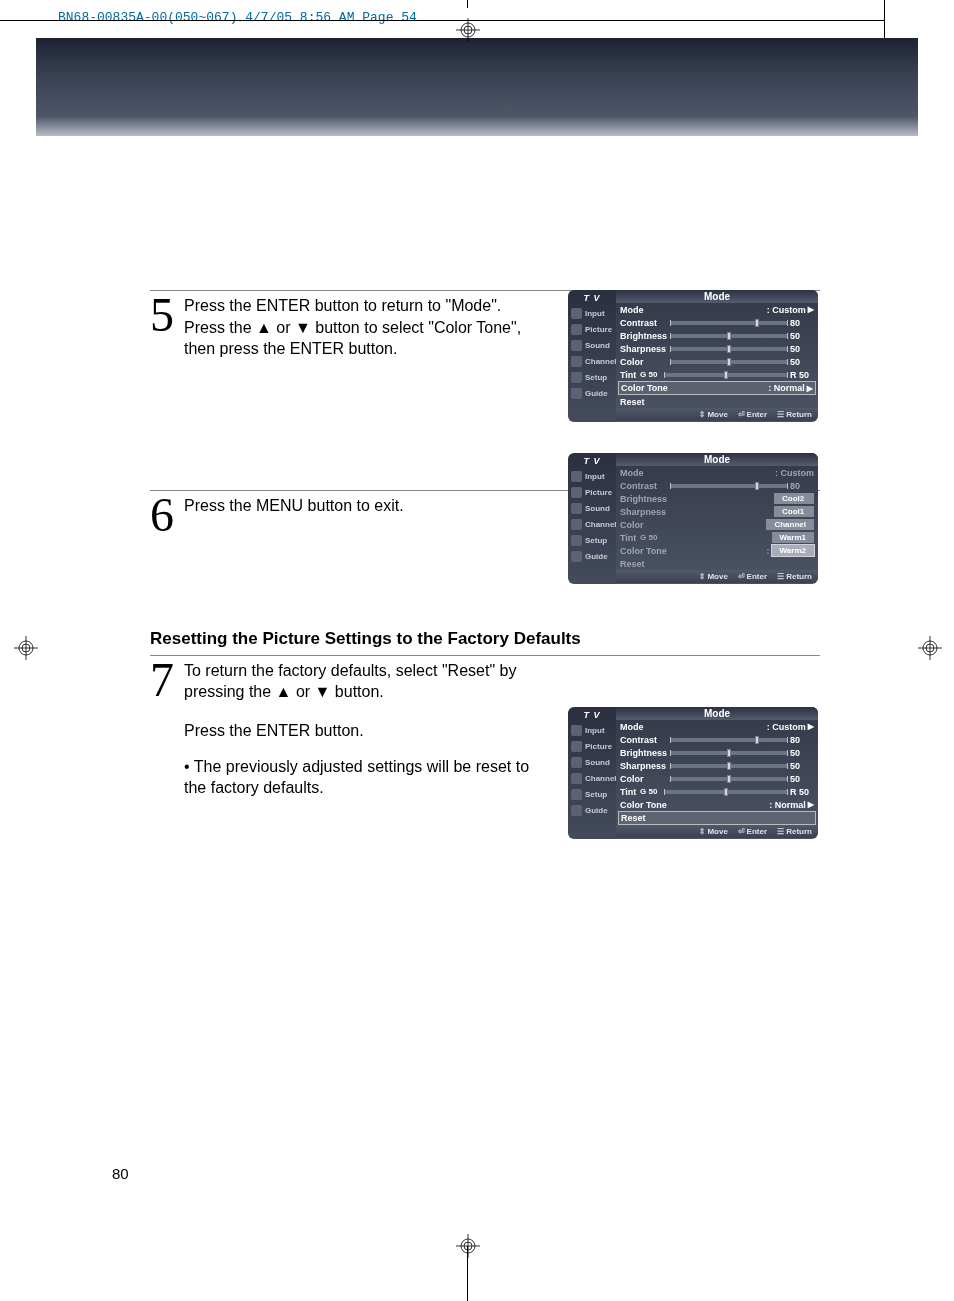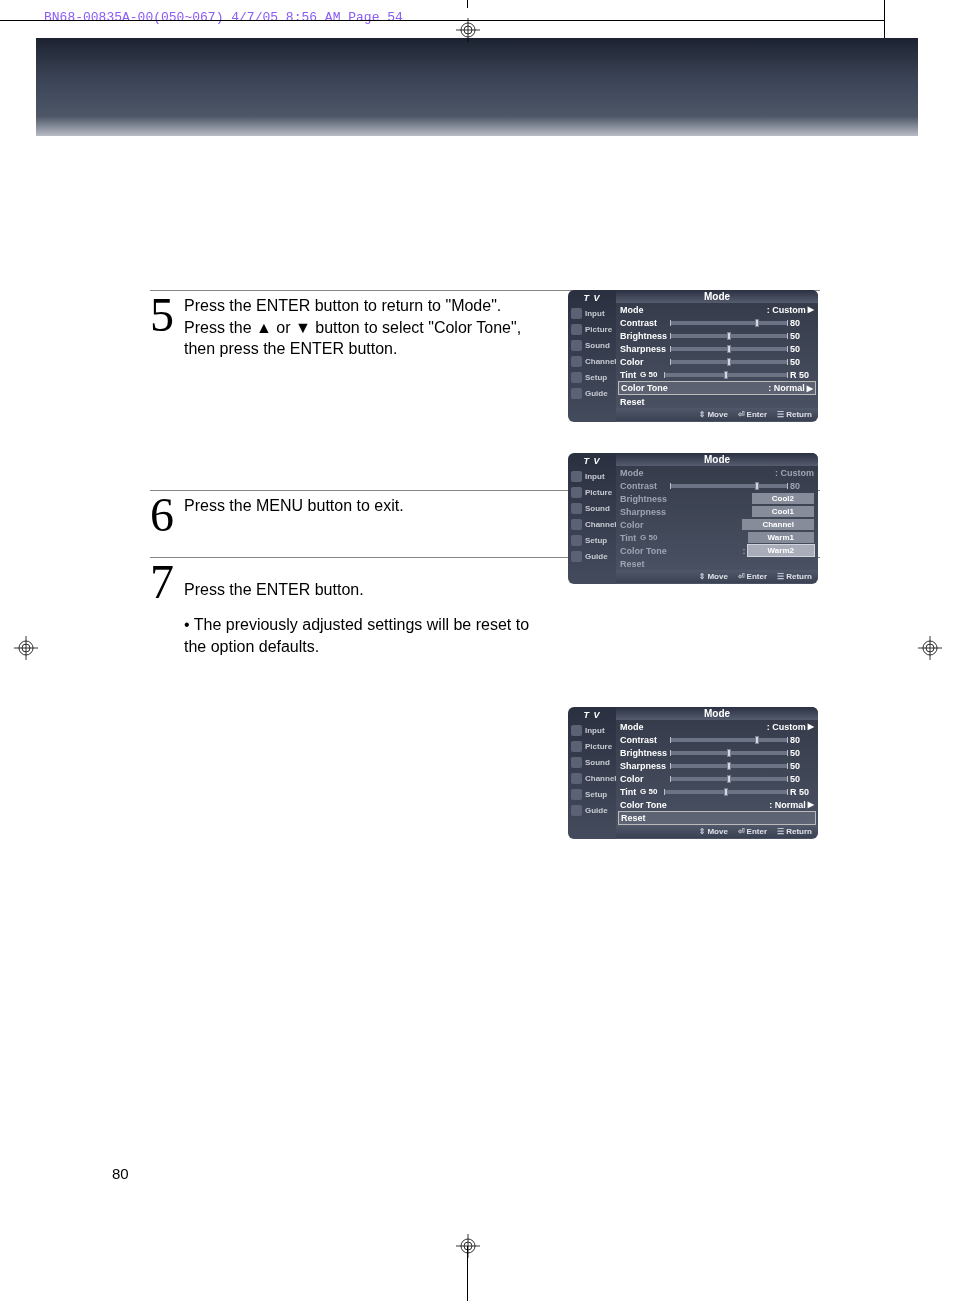--- a/index.html
+++ b/index.html
@@ -7,24 +7,24 @@
     width: 954px;
     height: 1301px;
     background: #fff;
     font-family: "Helvetica Neue", Helvetica, Arial, sans-serif;
     color: #000;
     position: relative;
   }
   .print-header {
     position: absolute;
     top: 10px;
-    left: 44px;
+    left: 58px;
     font-family: "Courier New", monospace;
     font-size: 13px;
-    color: #8b5cf6;
+    color: #0369a1;
   }
   .crop-line-h { position: absolute; background: #000; height: 1px; }
   .crop-line-v { position: absolute; background: #000; width: 1px; }
   .banner {
     position: absolute;
     top: 38px;
     left: 36px;
     width: 882px;
     height: 98px;
     background: linear-gradient(#1c2230, #3a4355 40%, #4e5768 80%, #b8bcc5);
@@ -165,21 +165,21 @@
     border: 1px solid #bbb;
     height: 14px;
     margin: 0 2px;
     padding: 0 2px;
   }
   .arrow { font-size: 8px; margin-left: 2px; }
   .dim { color: #9ea4b2; }
   .opt-box {
     background: #868c9a;
     color: #fff;
-    padding: 0 20px;
+    padding: 0 8px;
     height: 11px;
     line-height: 11px;
     font-weight: 700;
     font-size: 8px;
     min-width: 40px;
     text-align: left;
   }
   .opt-box.sel { background: #a8adb9; color: #fff; outline: 1px solid #d0d3dc; }
   .osd-footer {
     display: flex;
@@ -257,26 +257,28 @@
 
   <div style="height:112px;"></div>
 
   <div class="step">
     <div class="step-number">6</div>
     <div class="step-text">
       <p>Press the MENU button to exit.</p>
     </div>
   </div>
 
+  <div class="section-title">Resetting the Picture Settings to the Factory Defaults</div>
 
   <div class="step">
     <div class="step-number">7</div>
     <div class="step-text">
+      <p>To return the factory defaults, select "Reset" by pressing the ▲ or ▼ button.</p>
       <p style="margin-top:17px;">Press the ENTER button.</p>
-      <p>• The previously adjusted settings will be reset to the option defaults.</p>
+      <p>• The previously adjusted settings will be reset to the factory defaults.</p>
     </div>
   </div>
 
 </div>
 
 <div class="osd-wrap osd1">
   <div class="osd">
     <div class="osd-sidebar">
       <div class="tv-label">T V</div>
       <div class="side-item">

